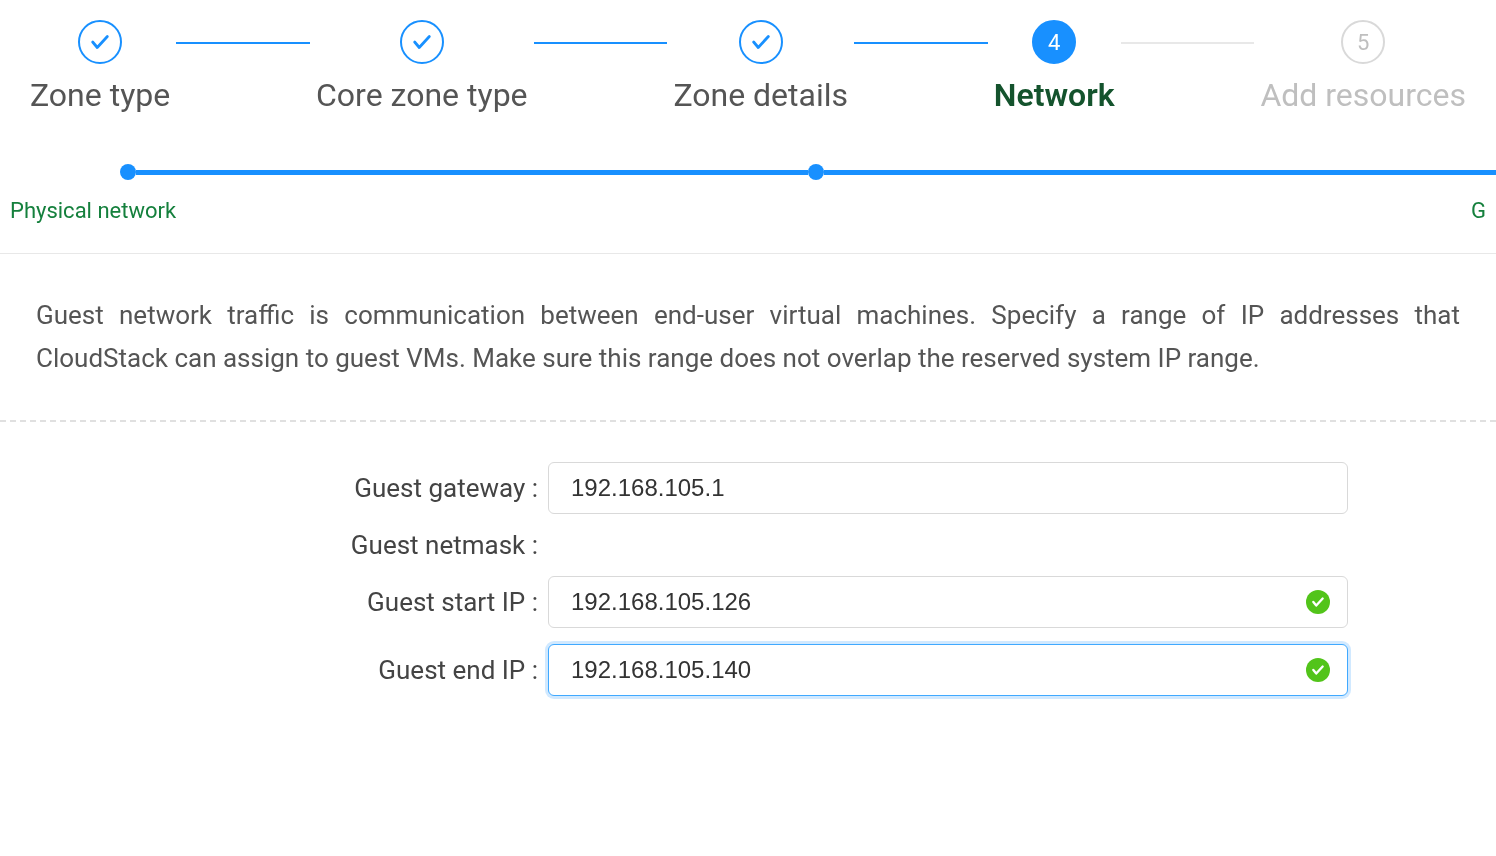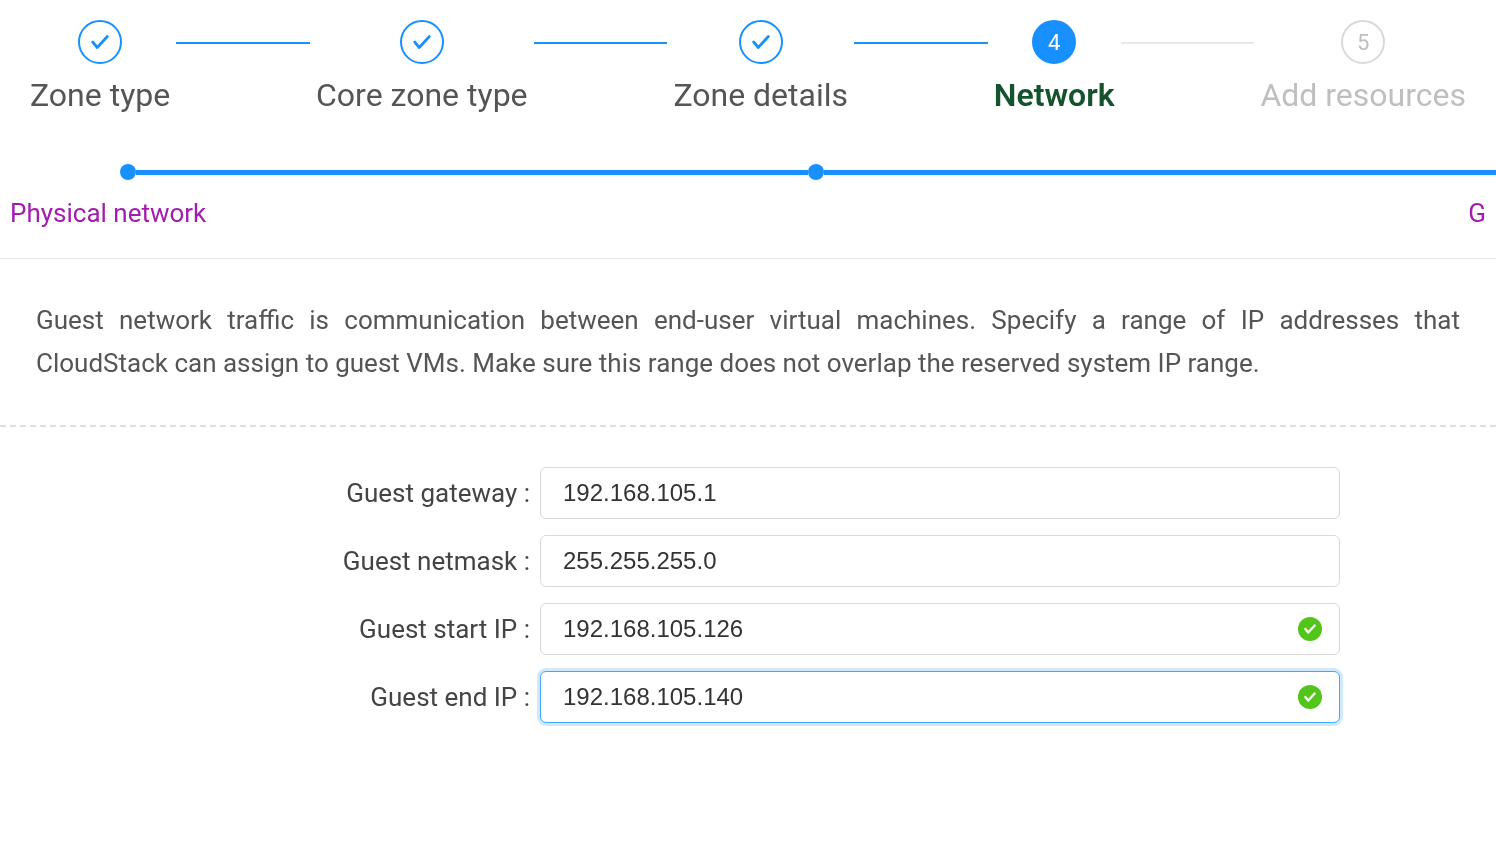--- a/index.html
+++ b/index.html
@@ -68,22 +68,22 @@
     flex-shrink: 0;
   }
   .sub-connector {
     flex: 1;
     height: 5px;
     background: #1890ff;
   }
   .sub-labels {
     display: flex;
     padding: 8px 10px 30px;
-    font-size: 26px;
-    color: #a21caf;
+    font-size: 22px;
+    color: #15803d;
     align-items: center;
   }
   .sub-labels .lab { flex: 1; }
   .sub-labels .lab.right { text-align: right; }
   .sub-labels .lab.center { text-align: center; padding-left: 80px; }
 
   hr.divider {
     border: none; border-top: 1px solid #e8e8e8; margin: 0;
   }
 
@@ -99,20 +99,21 @@
 
   .dashed-divider {
     border: none;
     border-top: 2px dashed #e0e0e0;
     margin: 0;
   }
 
   
   .form-area {
     padding: 40px 0 0;
+    margin-left: 8px;
   }
   .form-row {
     display: flex;
     align-items: center;
     margin-bottom: 16px;
   }
   .form-label {
     width: 540px;
     text-align: right;
     padding-right: 10px;
@@ -220,23 +221,20 @@
 
   <div class="form-row">
     <div class="form-label">Guest gateway :</div>
     <div class="form-control">
       <input type="text" value="192.168.105.1" style="">
     </div>
   </div>
 
   <div class="form-row">
     <div class="form-label">Guest netmask :</div>
-    <div class="form-control">
-      <input type="text" value="255.255.255.0" style="">
-    </div>
   </div>
 
   <div class="form-row">
     <div class="form-label">Guest start IP :</div>
     <div class="form-control">
       <input type="text" value="192.168.105.126" style="">
       <span class="valid-icon">
         <svg viewBox="0 0 24 24" fill="none" stroke="#fff" stroke-width="4" stroke-linecap="round" stroke-linejoin="round">
             <polyline points="4 12 9 18 20 6"></polyline>
           </svg>

